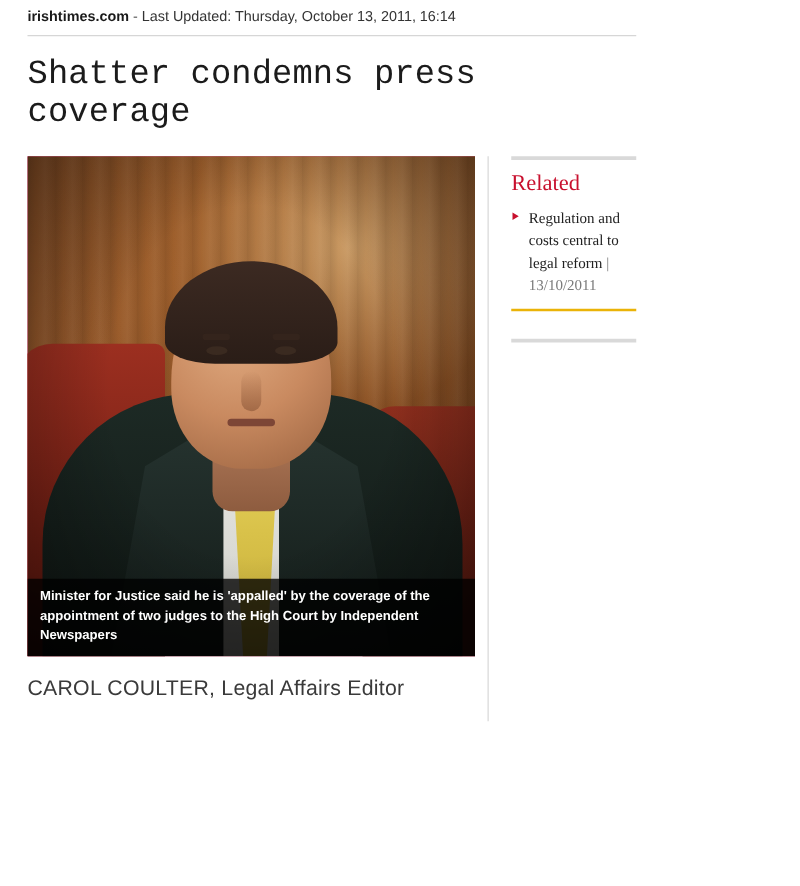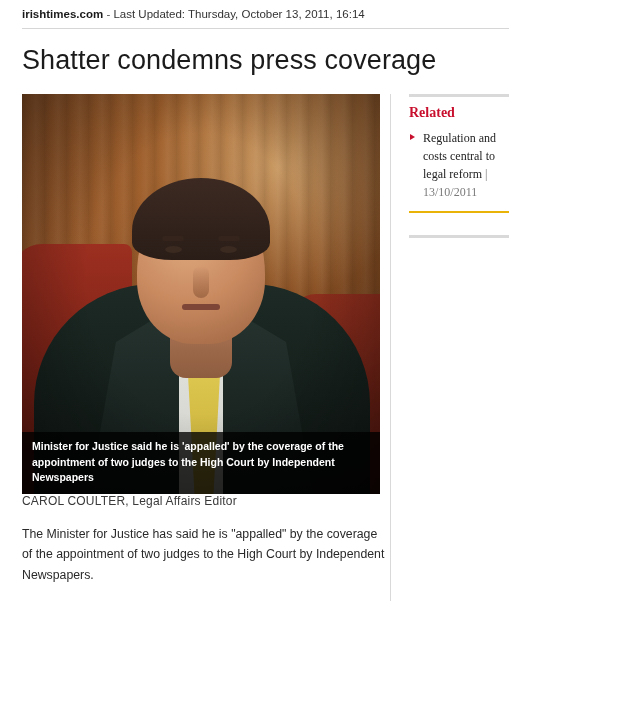--- a/index.html
+++ b/index.html
@@ -38,21 +38,21 @@
   .meta-bar .updated {
     color: #333333;
   }
   .rule {
     height: 1px;
     background: #d6d6d6;
     margin: 2px 22px 0 22px;
   }
   
   .headline {
-    font-family: Liberation Sans, sans-serif;
+    font-family: Liberation Mono, monospace;
     font-size: 27px;
     font-weight: normal;
     color: #1b1b1b;
     margin: 16px 22px 0 22px;
     letter-spacing: 0.1px;
     line-height: 1.15;
   }
   .content {
     display: flex;
     margin: 18px 22px 0 22px;
@@ -202,42 +202,43 @@
     left: 0; right: 0; bottom: 0;
     background: rgba(0,0,0,0.78);
     color: #ffffff;
     font-size: 10.5px;
     line-height: 1.45;
     font-weight: bold;
     padding: 7px 10px 9px 10px;
     box-sizing: border-box;
   }
   .byline {
-    font-size: 12px;
+    margin-top: 16px;
+    font-size: 17px;
     color: #3a3a3a;
     letter-spacing: 0.2px;
   }
   .byline .name {
     text-transform: uppercase;
   }
   .body-text {
     margin-top: 16px;
   }
   .body-text p {
     margin: 0 0 16px 0;
     font-size: 12.3px;
     line-height: 1.65;
     color: #2a2a2a;
   }
   
   .related-title {
     font-family: "Liberation Serif", serif;
     color: #c8102e;
-    font-size: 14px;
-    font-weight: bold;
+    font-size: 18px;
+    font-weight: normal;
     margin: 0 0 8px 0;
   }
   .side-rule-top {
     height: 3px;
     background: #d9d9d9;
     margin-bottom: 8px;
   }
   .related-list {
     list-style: none;
     margin: 0;
@@ -310,21 +311,20 @@
           <div class="vignette"></div>
         </div>
         <div class="caption">Minister for Justice said he is 'appalled' by the coverage of the appointment of two judges to the High Court by Independent Newspapers</div>
       </div>
 
       <div class="byline">
         <span class="name">CAROL COULTER</span><span>, Legal Affairs Editor</span>
       </div>
 
       <div class="body-text">
-        <p>The Minister for Justice has said he is "appalled" by the coverage of the appointment of two judges to the High Court by Independent Newspapers.</p>
 
       </div>
 
     </div>
 
     <div class="col-side">
       <div class="side-rule-top"></div>
       <div class="related-title">Related</div>
       <ul class="related-list">
         <li>

